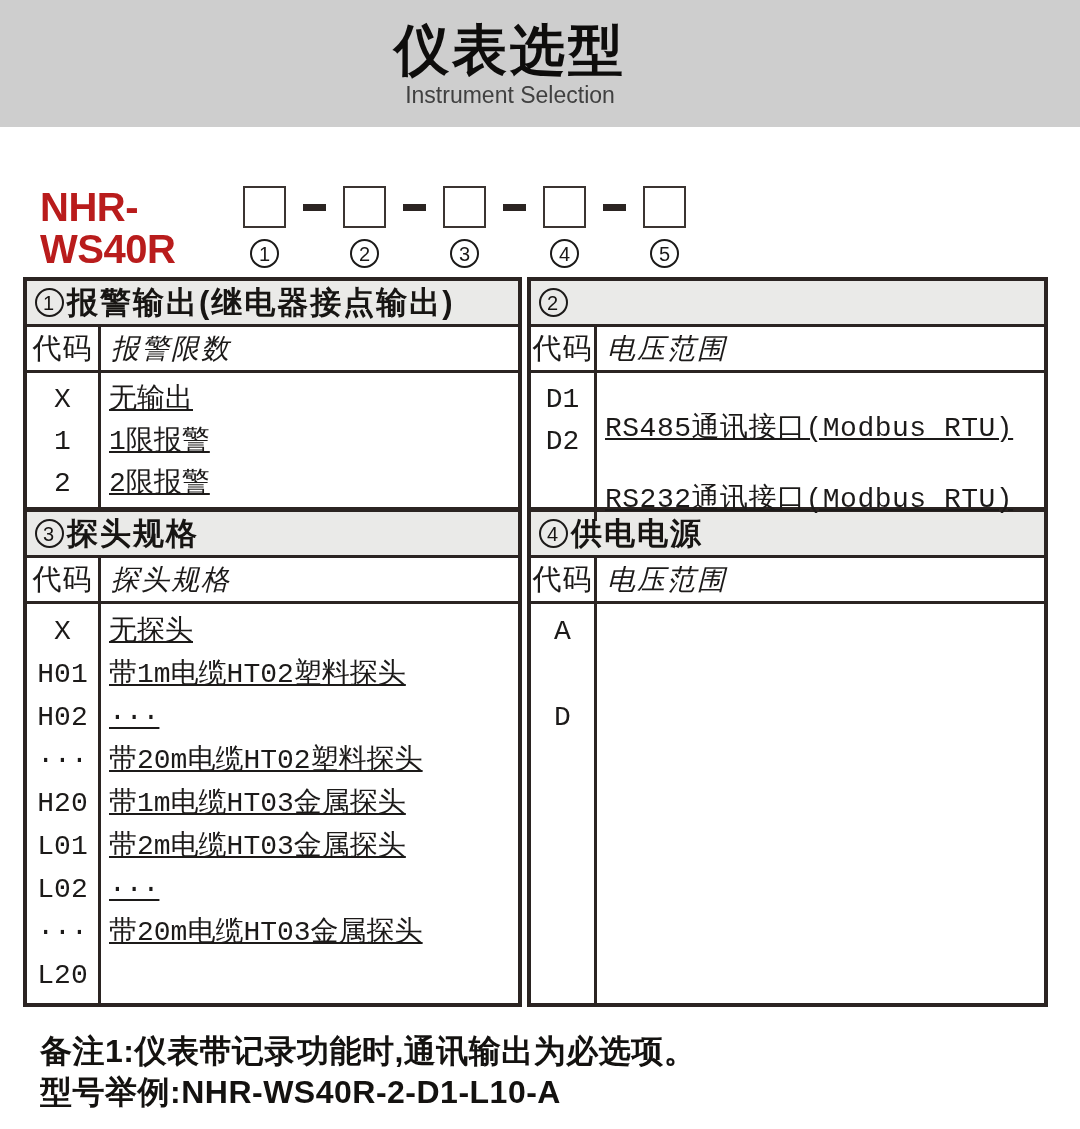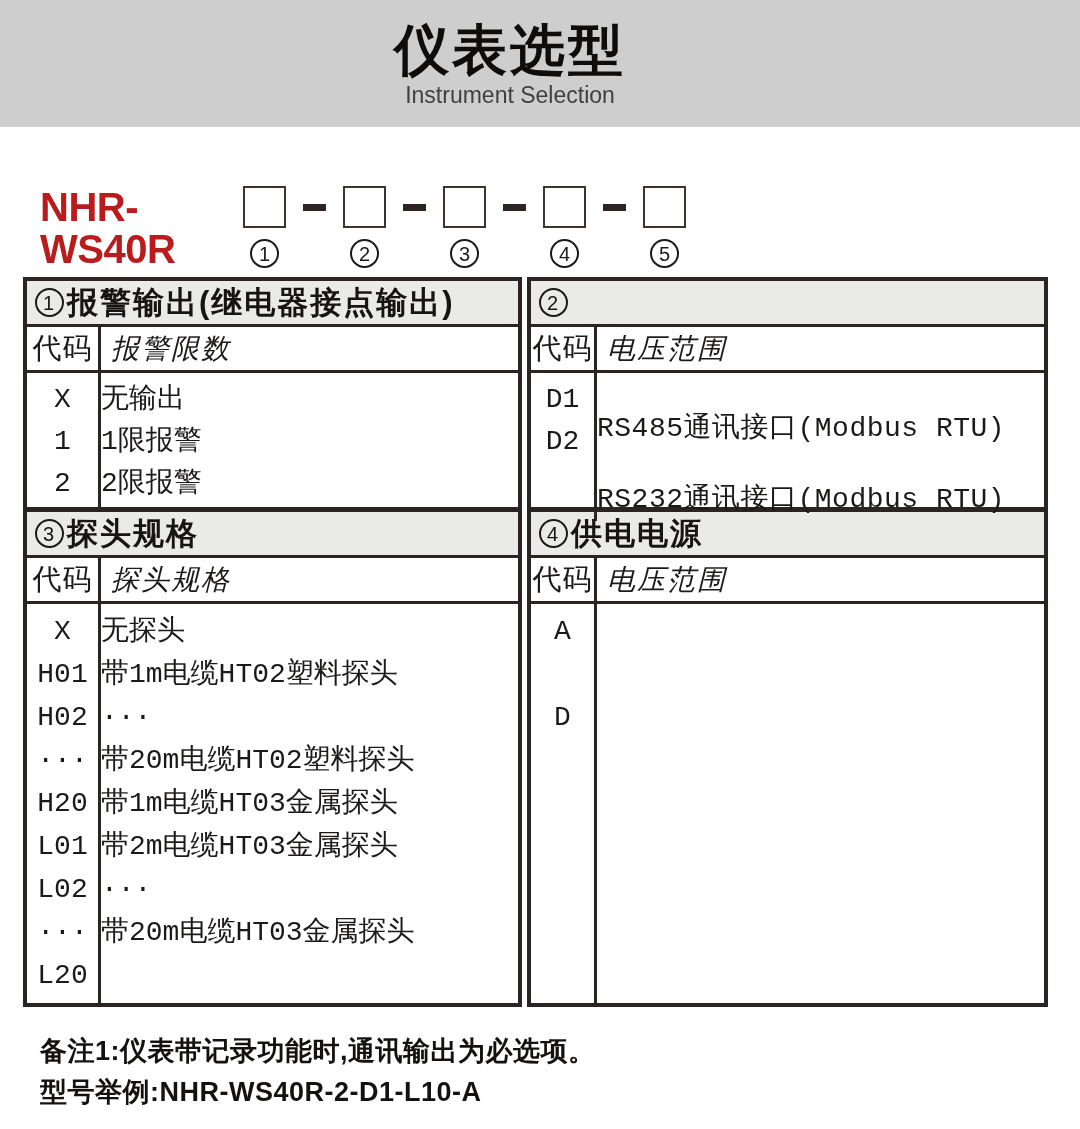--- a/index.html
+++ b/index.html
@@ -43,29 +43,29 @@
 
   .sub-row { height:46px; border-bottom:3px solid #2b2422; display:grid; }
   .tbl-left  .sub-row, .tbl-left  .data-area { grid-template-columns:74px 1fr; }
   .tbl-right .sub-row, .tbl-right .data-area { grid-template-columns:66px 1fr; }
   .sub-code { border-right:3px solid #2b2422; display:flex; align-items:center; justify-content:center;
               font-size:29px; letter-spacing:1px; }
   .sub-label { display:flex; align-items:center; padding-left:10px; font-size:28px; letter-spacing:2px;font-style:italic; }
 
   .data-area { display:grid; }
   .codes { border-right:3px solid #2b2422; text-align:center; }
-  .descs { padding-left:0; }
+  .descs { padding-left:8px;text-decoration:underline; }
   .codes > div, .descs > div { height:42px; line-height:42px; font-size:28px; white-space:nowrap; }
   .data-s1 { height:134px; } .data-s1 .codes, .data-s1 .descs { padding-top:6px; }
   .data-s2 { height:399px; } .data-s2 .codes > div, .data-s2 .descs > div { height:43px; line-height:43px; }
   .data-s2 .codes, .data-s2 .descs { padding-top:6px; }
   .descs .comm-line { letter-spacing:0.5px;margin-top:29px; }
 
   
-  .notes { position:absolute; top:1036px; left:40px; font-size:27px; font-weight:700;
+  .notes { position:absolute; top:1036px; left:40px; font-size:32px; font-weight:700;
            color:#141210; line-height:30px; }
   .notes .note-line { margin-bottom:11px; letter-spacing:0.5px; }
 </style>
 </head>
 <body>
 
 <div class="banner">
   <div class="banner-title">仪表选型</div>
   <div class="banner-sub">Instrument Selection</div>
 </div>

